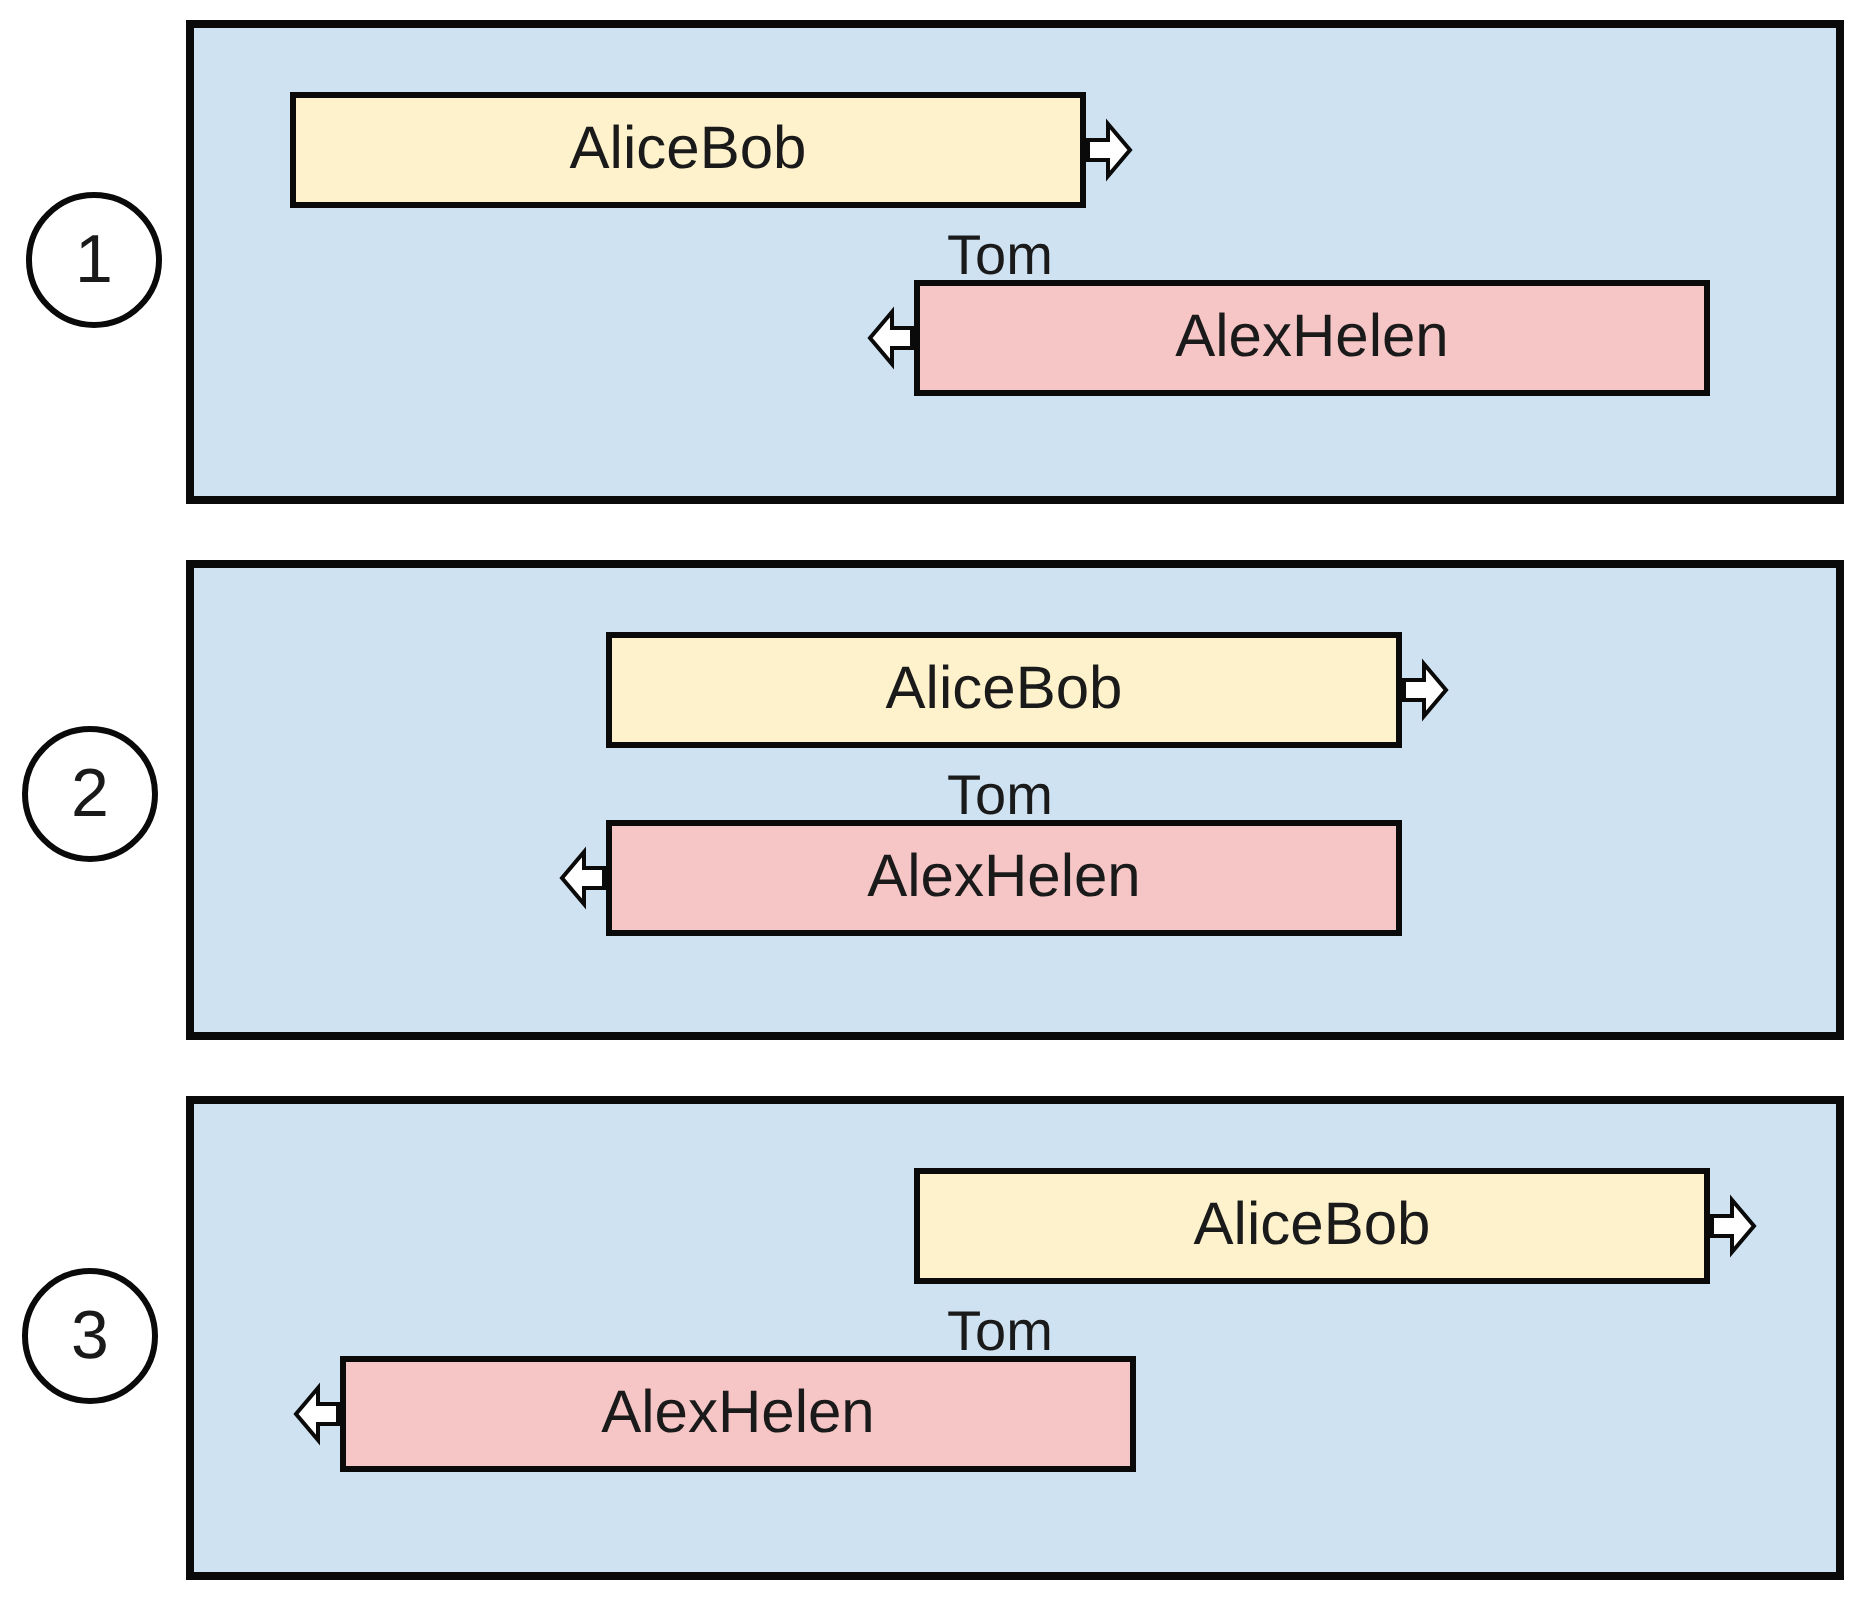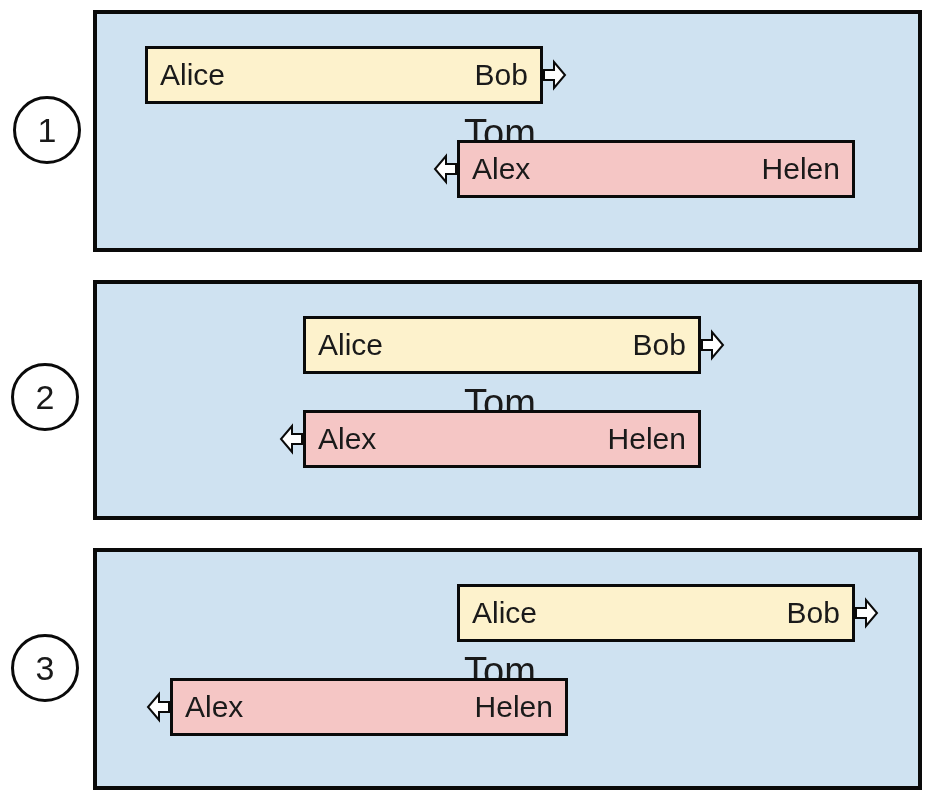--- a/index.html
+++ b/index.html
@@ -49,36 +49,36 @@
 
   
   .bar {
     position: absolute;
     width: 398px;
     height: 58px;
     border: 3px solid var(--border, #0a0a0a);
     box-sizing: border-box;
     display: flex;
     align-items: center;
-    justify-content: space-between;
+    justify-content: center;
     padding: 0 12px;
     font-size: 30px;
     color: var(--text, #1a1a1a);
   }
   .bar.top-bar    { top: 32px;  background: var(--yellow-bar, #fdf2cc); }
   .bar.bottom-bar { top: 126px; background: var(--pink-bar, #f5c6c5); }
 
   
   .observer {
     position: absolute;
     left: 336px;
     top: 98px;
     width: 134px;
     text-align: center;
-    font-size: 38px;
+    font-size: 28px;
     color: var(--text, #1a1a1a);
   }
 
   
   .arrow {
     position: absolute;
     top: 50%;
     transform: translateY(-50%);
     width: 24px;
     height: 32px;

